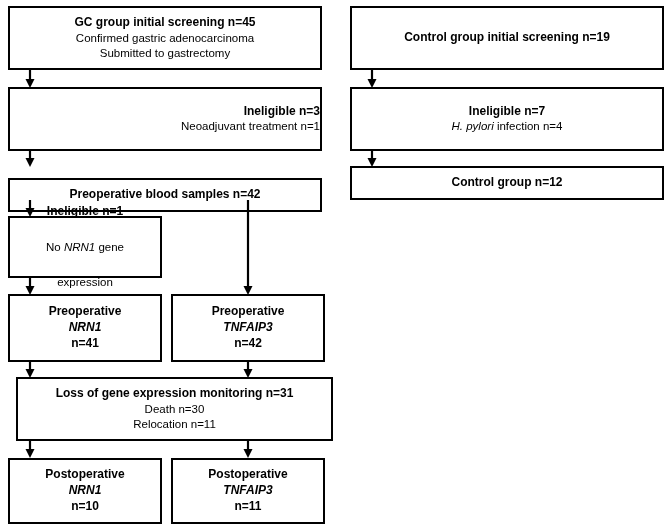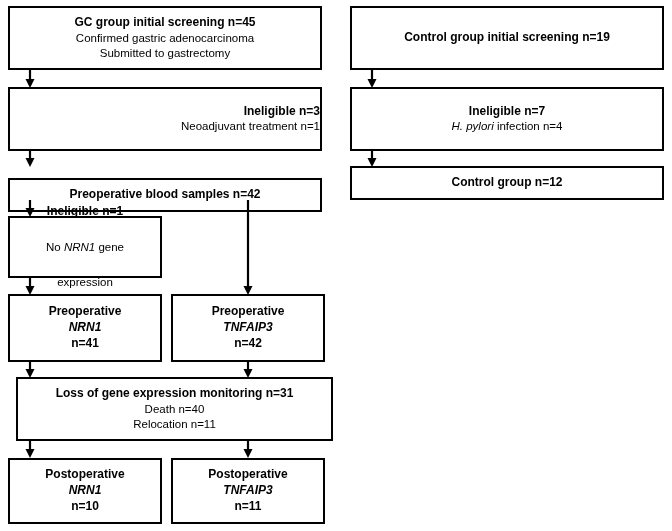--- a/index.html
+++ b/index.html
@@ -103,21 +103,21 @@
   </div>
 
   <div class="node" style="left:171px; top:294px; width:154px; height:68px;">
     <div class="line1">Preoperative</div>
     <div class="line bold"><i>TNFAIP3</i></div>
     <div class="line bold">n=42</div>
   </div>
 
   <div class="node" style="left:8px; top:377px; width:317px; height:64px;margin-left:8px;">
     <div class="line1">Loss of gene expression monitoring n=31</div>
-    <div class="line">Death n=40</div>
+    <div class="line">Death n=30</div>
     <div class="line">Relocation n=11</div>
   </div>
 
   <div class="node" style="left:8px; top:458px; width:154px; height:66px;">
     <div class="line1">Postoperative</div>
     <div class="line bold"><i>NRN1</i></div>
     <div class="line bold">n=10</div>
   </div>
 
   <div class="node" style="left:171px; top:458px; width:154px; height:66px;">

